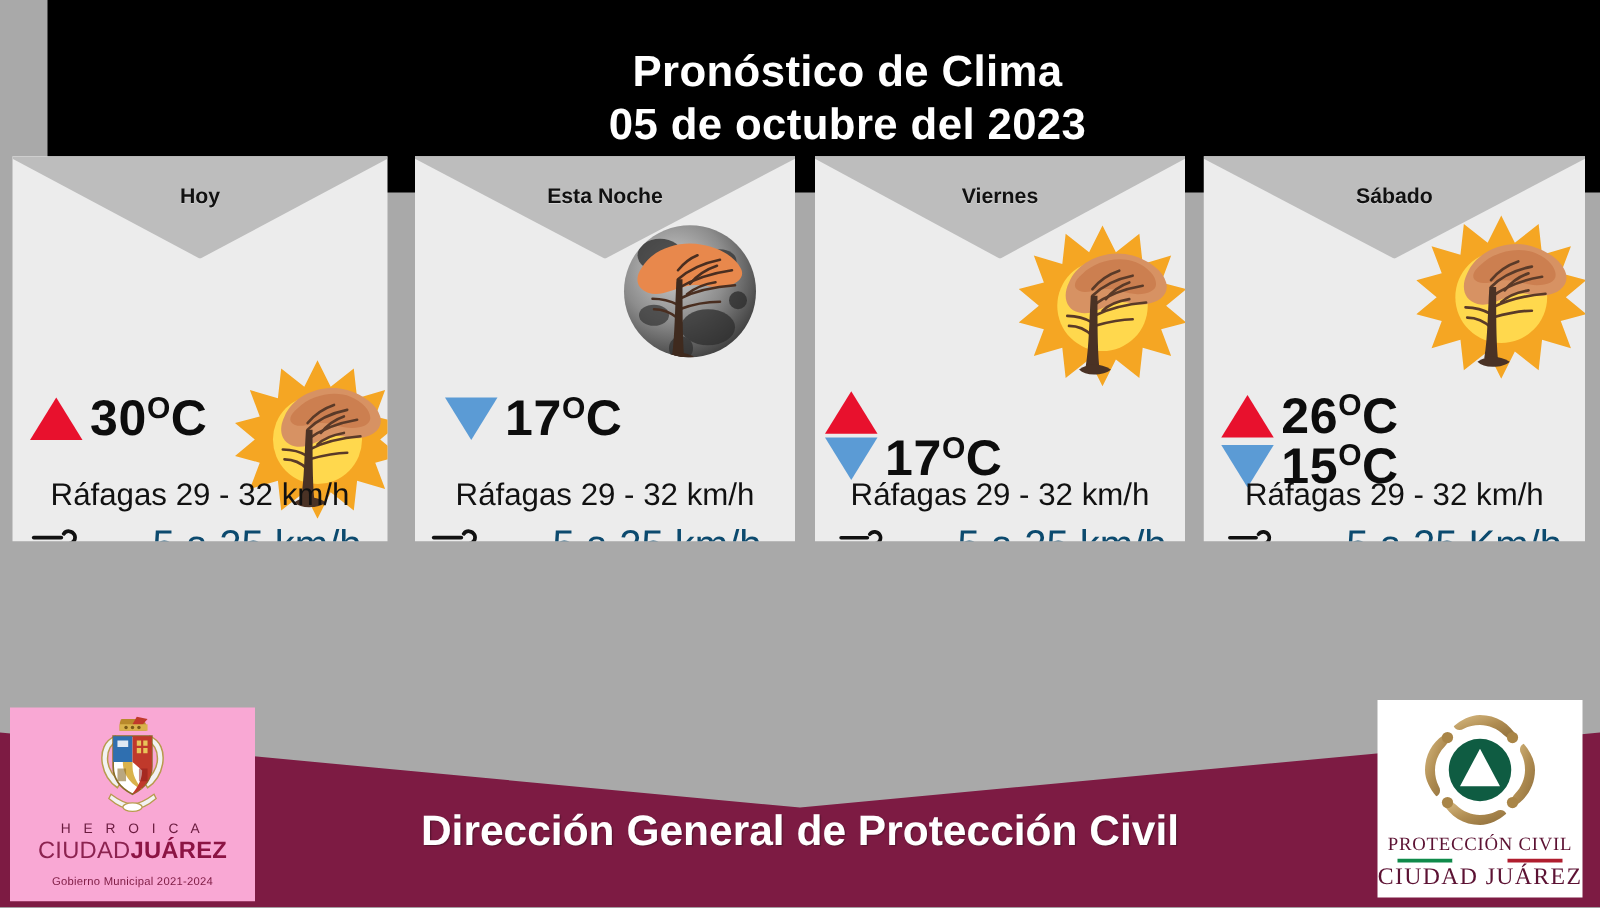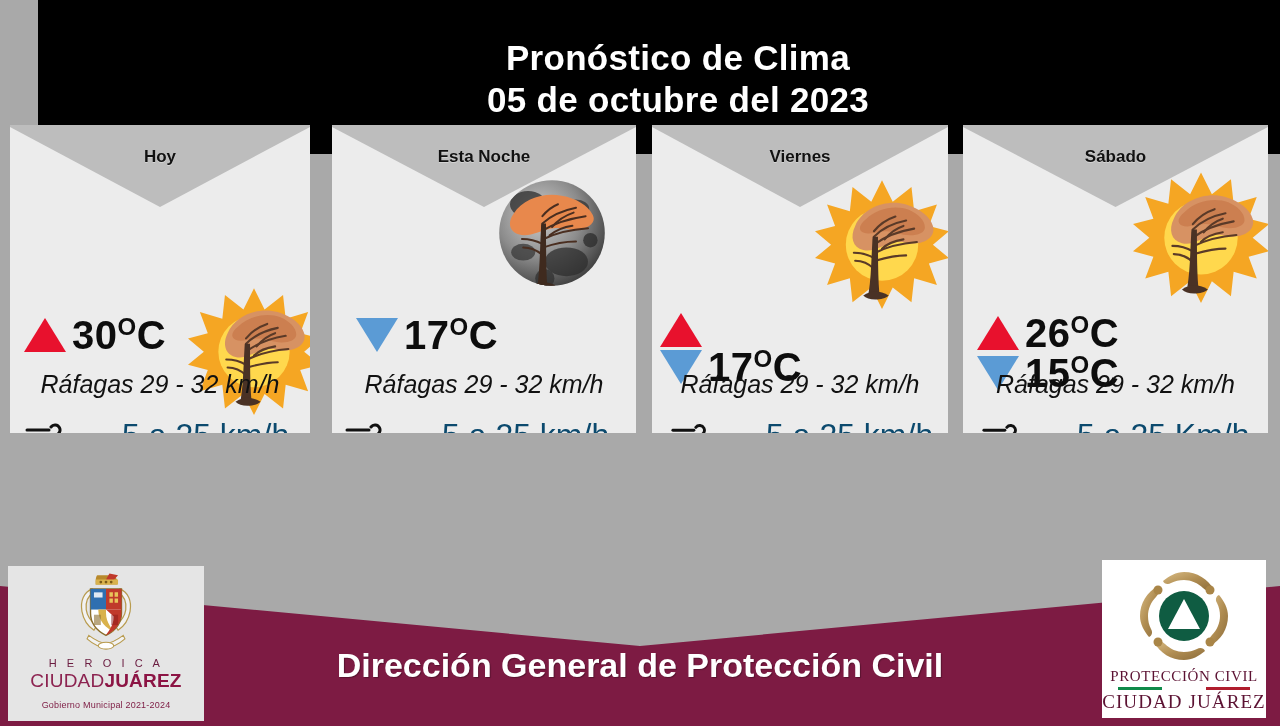--- a/index.html
+++ b/index.html
@@ -86,22 +86,22 @@
   
   .windrow{
     position:absolute;left:4px;width:100%;
     display:flex;align-items:center;
     font-size:32px;color:#0c4a6e;white-space:nowrap;gap:48px;
   }
   .wind-icon{flex:none;margin-right:4px;}
 
   
   .gusts{
-    position:absolute;left:0;bottom:34px;width:100%;
-    text-align:center;font-size:25px;color:#111;font-style:italic;
+    position:absolute;left:0;bottom:22px;width:100%;
+    text-align:center;font-size:25px;color:#111;
   }
 
   
   .art{position:absolute;}
 
   
   .footer{
     position:absolute;left:0;top:498px;width:1280px;height:228px;
     background:#a9a9a9;overflow:hidden;
   }
@@ -112,21 +112,21 @@
   }
   .footer-title{
     position:absolute;left:0;top:148px;width:1280px;
     text-align:center;color:#fff;font-weight:bold;font-size:34px;
     text-shadow:1px 1px 1px rgba(0,0,0,.3);
   }
 
   
   .logo-left{
     position:absolute;left:8px;top:68px;width:196px;height:155px;
-    background:#e5e5e5;
+    background:#f9a8d4;
     display:flex;flex-direction:column;align-items:center;
     box-sizing:border-box;padding-top:4px;
   }
   .logo-left .ciudad{
     font-size:11px;letter-spacing:3.6px;color:#6a1b3f;margin-top:1px;
   }
   .logo-left .juarez{
     font-size:19px;color:#8c2350;letter-spacing:.2px;margin-top:1px;white-space:nowrap;
   }
   .logo-left .juarez b{color:#8c1444;font-weight:bold;}

